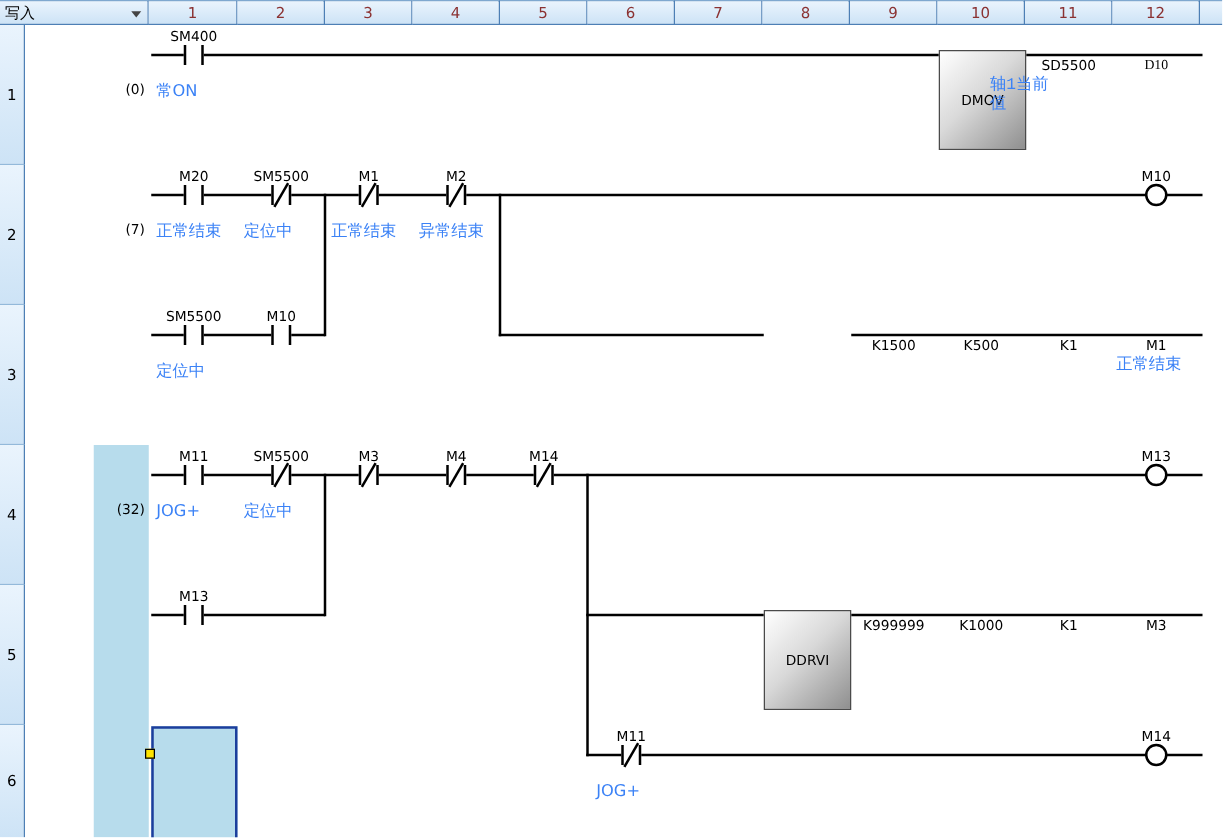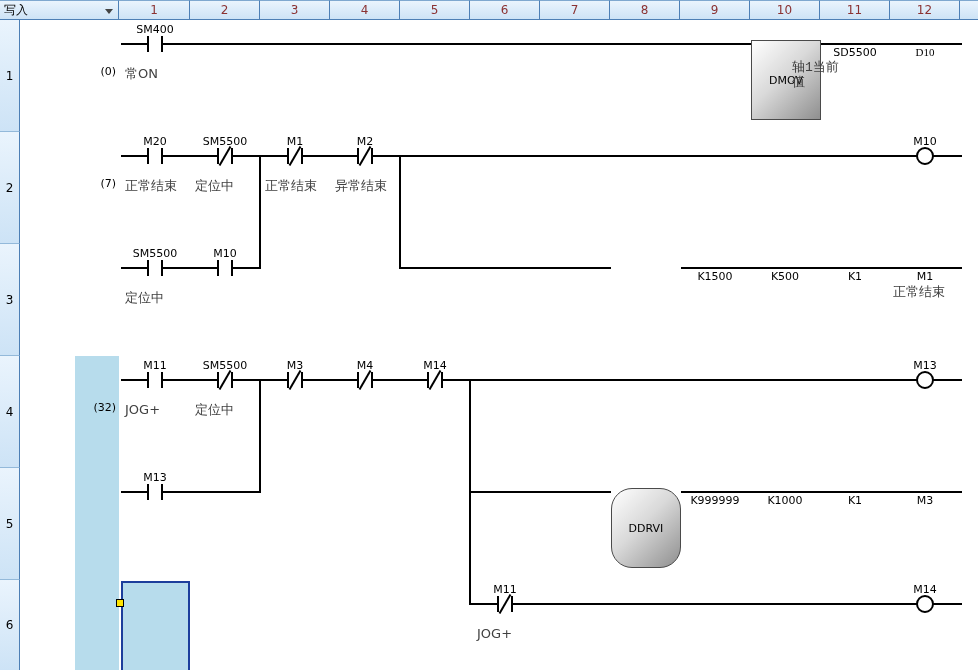--- a/index.html
+++ b/index.html
@@ -26,21 +26,21 @@
   .contact::before{left:0;}
   .contact::after{right:0;}
   .sl{position:absolute;left:7px;top:-2px;width:2px;height:22px;background:#000;transform:rotate(30deg);}
   .coil{position:absolute;width:18px;height:18px;border:2px solid #000;border-radius:50%;
         background:#fff;box-sizing:border-box;}
   .ibox{position:absolute;width:70px;height:80px;box-sizing:border-box;border:1px solid #4a4a4a;
         background:linear-gradient(135deg,#ffffff 0%,#d9d9d9 45%,#8f8f8f 100%);
         display:flex;align-items:center;justify-content:center;font-size:11px;color:#000;}
   .dev{position:absolute;width:64px;text-align:center;font-size:11px;line-height:13px;white-space:nowrap;}
   .opd{position:absolute;width:64px;text-align:center;font-size:11px;line-height:13px;white-space:nowrap;}
-  .cmt{position:absolute;width:56px;font-size:13px;line-height:15px;color:#404040;}
+  .cmt{position:absolute;width:56px;font-size:13px;line-height:15px;color:#3b82f6;}
   .step{position:absolute;width:40px;text-align:right;font-size:11px;color:#000;}
   
   .sel-col{position:absolute;left:75px;top:356px;width:44px;height:314px;background:#b7dcec;}
   .cursor-cell{position:absolute;left:121px;top:581px;width:69px;height:92px;background:#b7dcec;
                border:2px solid #1c3e9c;box-sizing:border-box;}
   .handle{position:absolute;left:116px;top:599px;width:8px;height:8px;background:#ffe400;
           border:1px solid #000;box-sizing:border-box;}
 </style>
 </head>
 <body>
@@ -193,21 +193,21 @@
   <div class="dev" style="left:263px;top:359px;">M3</div>
   <div class="dev" style="left:333px;top:359px;">M4</div>
   <div class="dev" style="left:403px;top:359px;">M14</div>
   <div class="cmt" style="left:125px;top:402px;">JOG+</div>
   <div class="cmt" style="left:195px;top:402px;">定位中</div>
   <div class="coil" style="left:916px;top:371px;"></div>
   <div class="dev" style="left:893px;top:359px;">M13</div>
 
   <div class="contact" style="left:147px;top:483px;"></div>
   <div class="dev" style="left:123px;top:471px;">M13</div>
-  <div class="ibox" style="left:611px;top:488px;border-radius:21px;">
+  <div class="ibox" style="left:611px;top:488px;">
       <span>DDRVI</span>
     </div>
   <div class="opd" style="left:683px;top:494px;">K999999</div>
   <div class="opd" style="left:753px;top:494px;">K1000</div>
   <div class="opd" style="left:823px;top:494px;">K1</div>
   <div class="opd" style="left:893px;top:494px;">M3</div>
 
   <div class="cursor-cell"></div>
   <div class="handle"></div>
   <div class="contact" style="left:497px;top:595px;">

